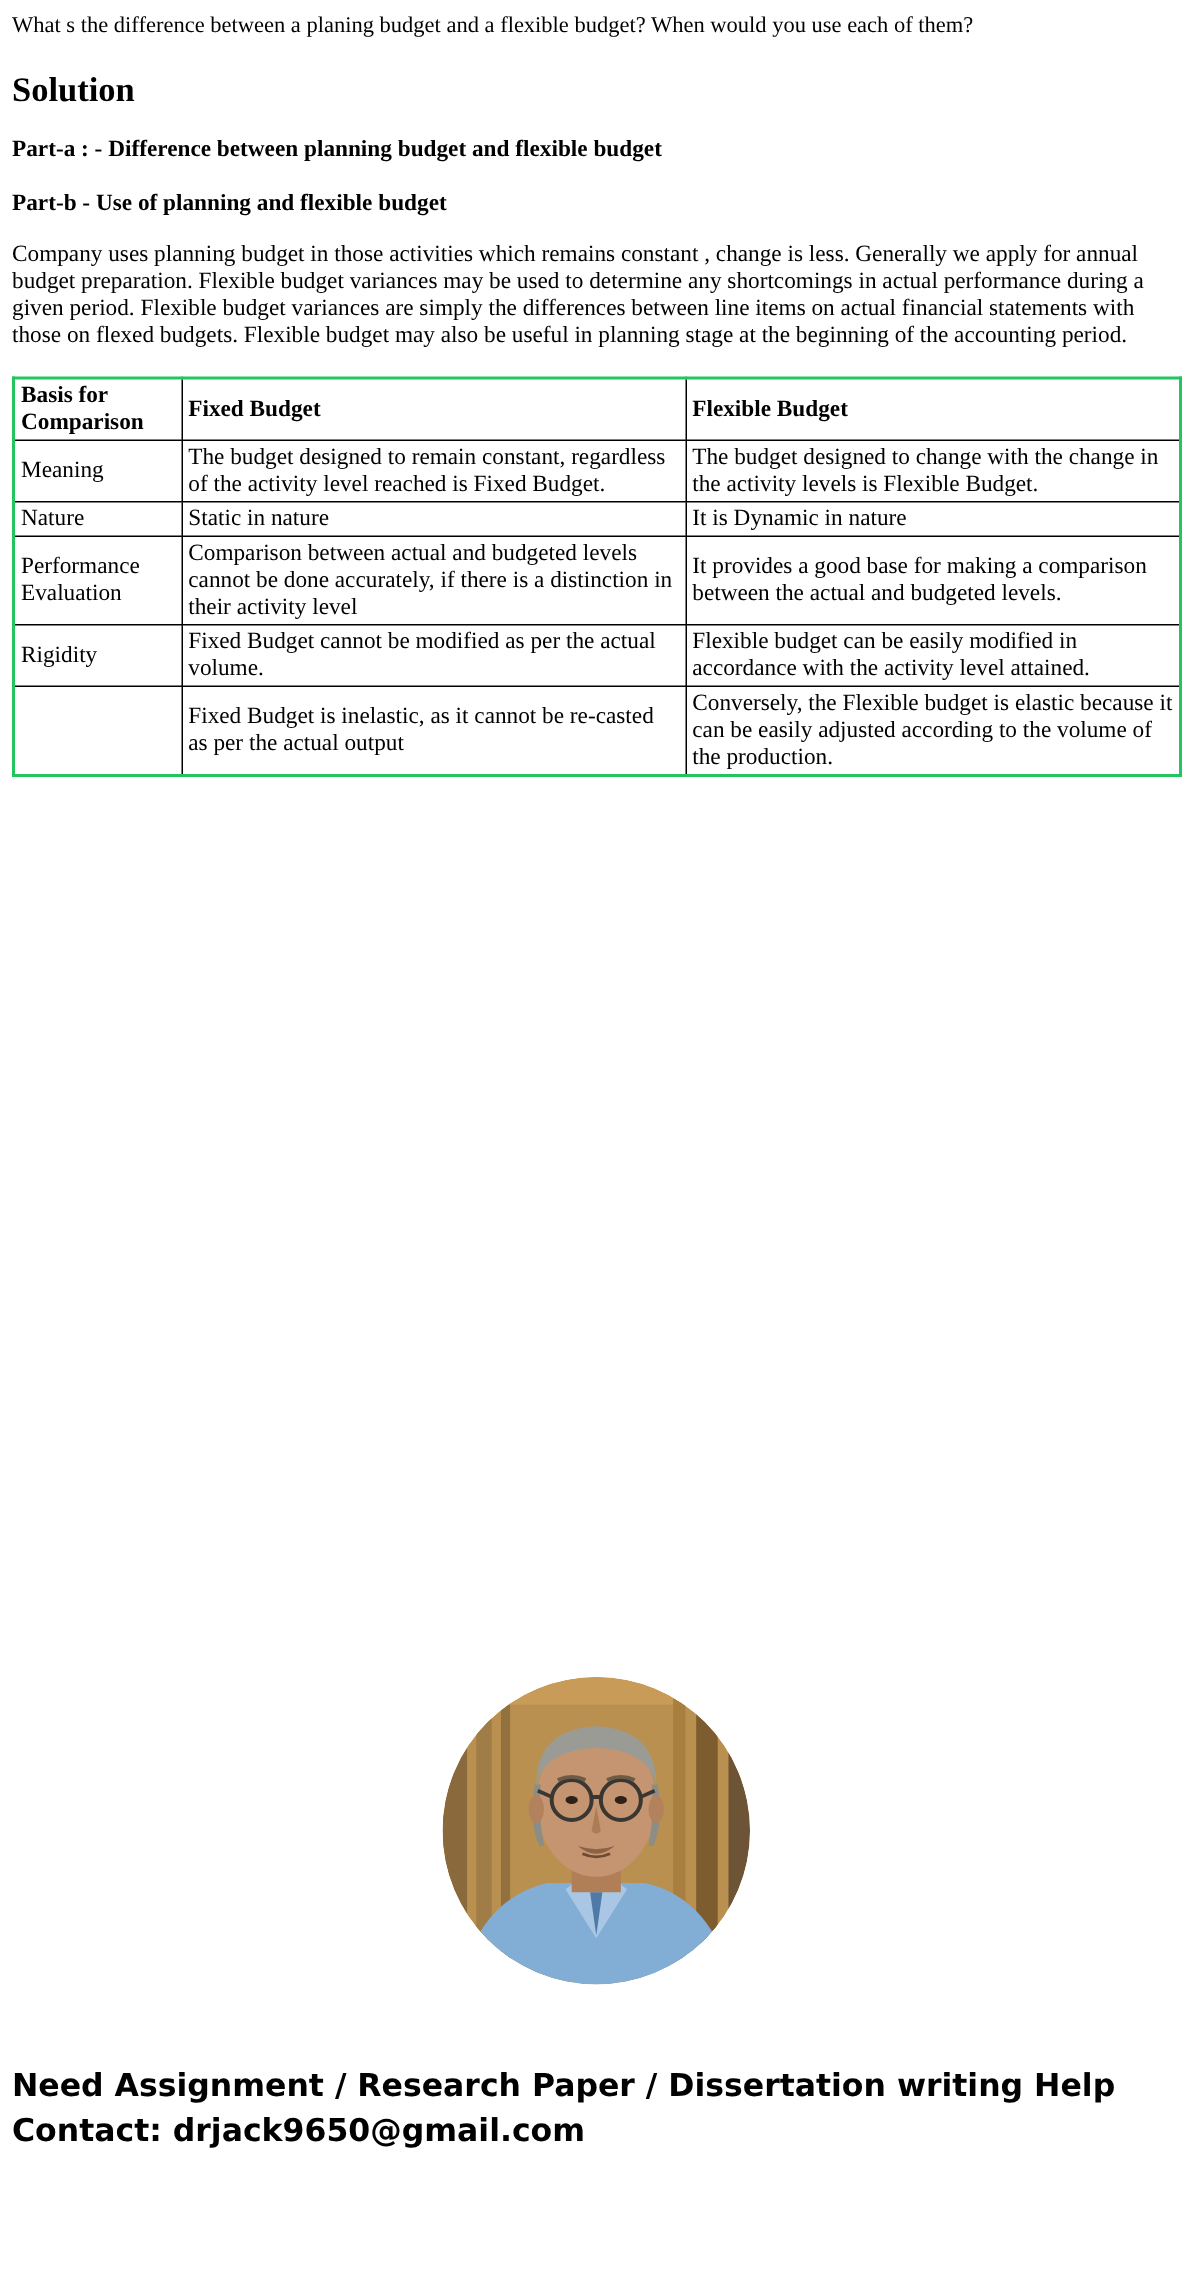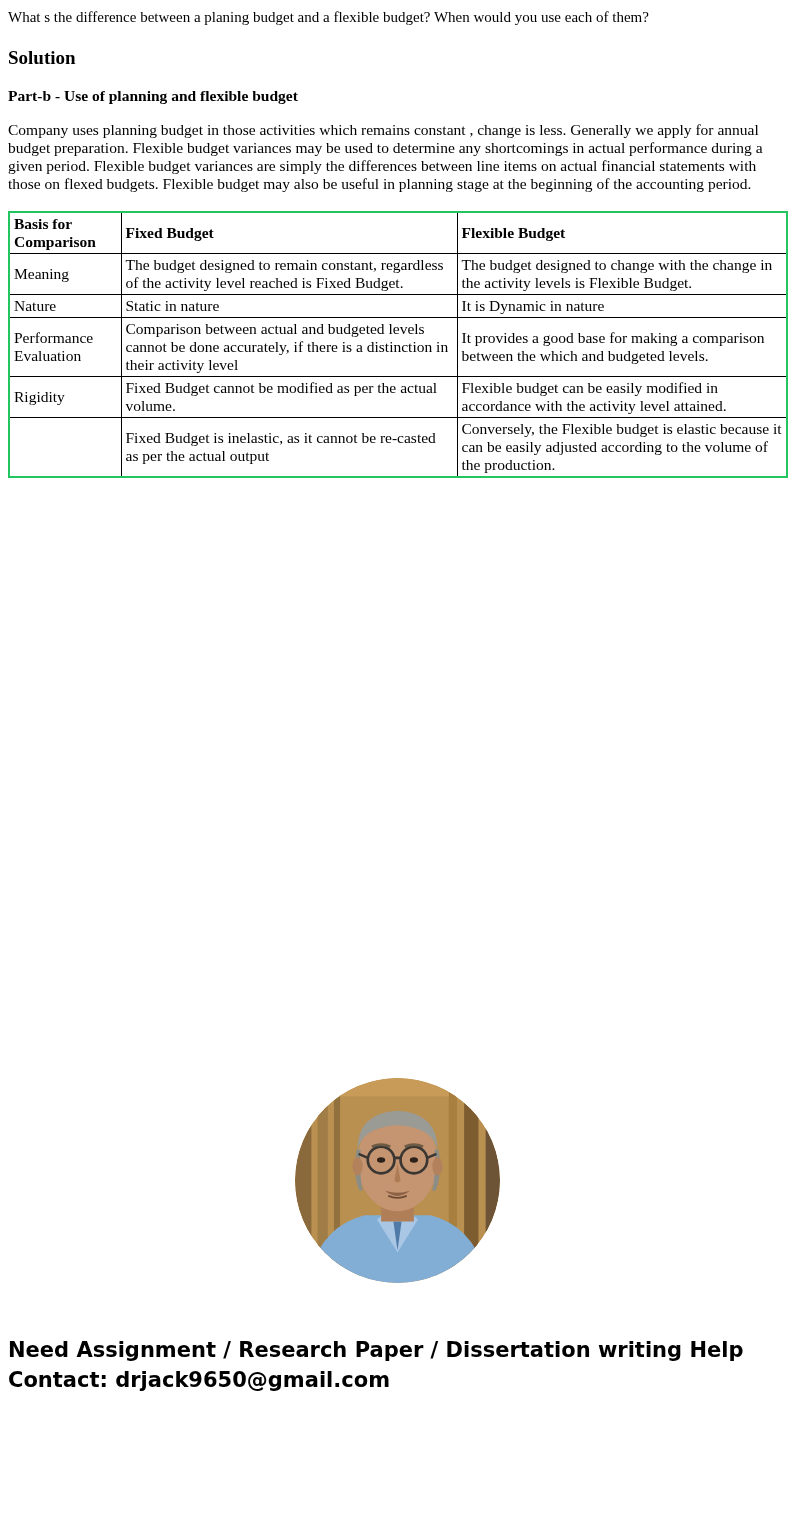--- a/index.html
+++ b/index.html
@@ -18,21 +18,21 @@
     padding: 8px;
     width: 794px;
   }
   .question {
     margin: 0 0 18px 0;
     font-size: 15px;
     line-height: 19px;
   }
   .solution-heading {
     margin: 20px 0 18px 0;
-    font-size: 19px;
+    font-size: 23px;
     font-weight: bold;
   }
   .part-heading {
     margin: 18px 0 16px 0;
     font-size: 15.5px;
     font-weight: bold;
   }
   .body-para {
     margin: 16px 0 18px 0;
     font-size: 15.5px;
@@ -82,20 +82,21 @@
 </style>
 </head>
 <body>
 
 <div class="page">
 
   <p class="question">What s the difference between a planing budget and a flexible budget? When would you use each of them?</p>
 
   <div class="solution-heading">Solution</div>
 
+  <div class="part-heading">Part-a : - Difference between planning budget and flexible budget</div>
 
   <div class="part-heading">Part-b - Use of planning and flexible budget</div>
 
   <p class="body-para">Company uses planning budget in those activities which remains constant , change is less. Generally we apply for annual budget preparation. Flexible budget variances may be used to determine any shortcomings in actual performance during a given period. Flexible budget variances are simply the differences between line items on actual financial statements with those on flexed budgets. Flexible budget may also be useful in planning stage at the beginning of the accounting period.</p>
 
   <table class="cmp">
     <colgroup>
       <col class="c1">
         <col class="c2">
         <col class="c3">
@@ -112,21 +113,21 @@
         <td>The budget designed to change with the change in the activity levels is Flexible Budget.</td>
       </tr>
       <tr>
         <td>Nature</td>
         <td>Static in nature</td>
         <td>It is Dynamic in nature</td>
       </tr>
       <tr>
         <td>Performance Evaluation</td>
         <td>Comparison between actual and budgeted levels cannot be done accurately, if there is a distinction in their activity level</td>
-        <td>It provides a good base for making a comparison between the which and budgeted levels.</td>
+        <td>It provides a good base for making a comparison between the actual and budgeted levels.</td>
       </tr>
       <tr>
         <td>Rigidity</td>
         <td>Fixed Budget cannot be modified as per the actual volume.</td>
         <td>Flexible budget can be easily modified in accordance with the activity level attained.</td>
       </tr>
       <tr>
         <td></td>
         <td>Fixed Budget is inelastic, as it cannot be re-casted as per the actual output</td>
         <td>Conversely, the Flexible budget is elastic because it can be easily adjusted according to the volume of the production.</td>

